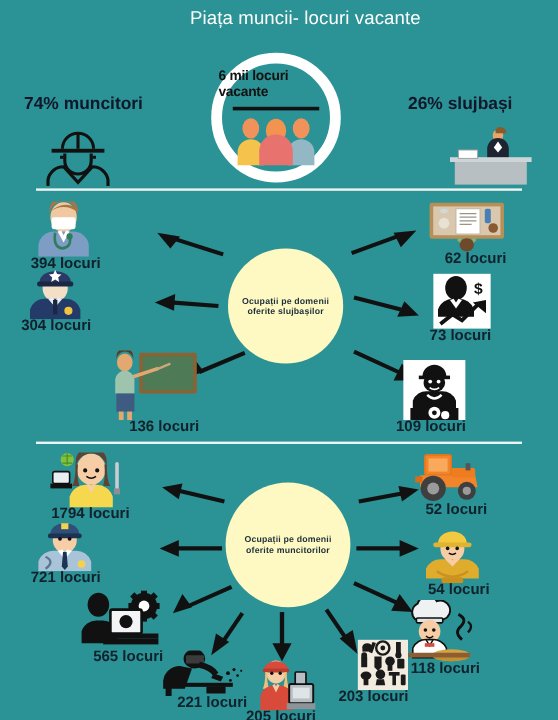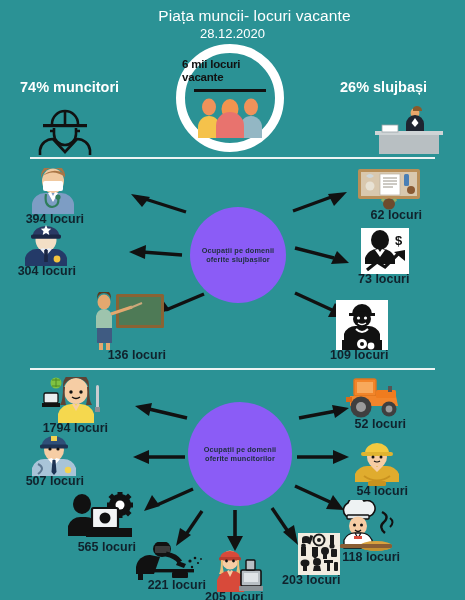--- a/index.html
+++ b/index.html
@@ -33,35 +33,35 @@
     position:absolute;left:14px;top:14px;width:96px;text-align:left;
     color:#111111;font-size:11.5px;font-weight:bold;line-height:12.5px;
     letter-spacing:-0.2px;
   }
   .badge-rule{
     position:absolute;left:26px;top:45px;width:72px;height:2.5px;background:#111111;
   }
   .badge-people{position:absolute;left:26px;top:52px;width:72px;height:42px;}
 
   .pct{
-    color:#ffffff;font-size:14.5px;font-weight:bold;white-space:nowrap;
+    color:#0f172a;font-size:14.5px;font-weight:bold;white-space:nowrap;
   }
   .pct-left{left:20px;top:79px;}
   .pct-right{left:340px;top:79px;}
 
   .hdr-icon-left{left:25px;top:103px;width:80px;height:52px;}
   .hdr-icon-right{left:355px;top:104px;width:92px;height:50px;}
 
   .divider{height:2px;background:#eef4f4;left:30px;width:405px;}
   .divider-1{top:157px;}
   .divider-2{top:368px;}
 
   
   .hub{
-    border-radius:50%;background:#8b5cf6;
+    border-radius:50%;background:#fef9c3;
     display:flex;align-items:center;justify-content:center;
   }
   .hub-label{
     color:#1d2f3a;font-size:7.3px;font-weight:bold;line-height:9.5px;
     text-align:center;letter-spacing:.15px;padding:0 6px;
   }
   .hub-1{left:190px;top:207px;width:96px;height:96px;}
   .hub-2{left:188px;top:402px;width:104px;height:104px;}
 
   
@@ -74,21 +74,20 @@
 
   
   .arrow{pointer-events:none;}
 </style>
 </head>
 <body>
 
 <div class="stage">
 
   <div class="abs title">Piața muncii- locuri vacante</div>
-  <div class="abs subtitle">28.12.2020</div>
 
   <div class="abs badge">
     <div class="badge-ring"></div>
     <div class="badge-text">
       <div>6 mii locuri</div>
       <div>vacante</div>
     </div>
     <div class="badge-rule"></div>
     <svg class="badge-people" viewBox="0 0 72 42">
       <ellipse cx="15" cy="11" rx="7" ry="8.5" fill="#f0925a"></ellipse>
@@ -319,21 +318,21 @@
       <rect x="16" y="12.5" width="28" height="4" rx="1.5" fill="#1d3354"></rect>
       <rect x="27" y="4" width="6" height="5" fill="#f3d250"></rect>
       <circle cx="26" cy="17" r="1.6" fill="#111"></circle>
       <circle cx="34" cy="17" r="1.6" fill="#111"></circle>
       <path d="M8 44 v-8 a13 13 0 0 1 13 -9 h18 a13 13 0 0 1 13 9 v8 z" fill="#a9c4d8"></path>
       <path d="M24 27 l6 7 l6 -7 l-4 -1 l-2 3 l-2 -3 z" fill="#ffffff"></path>
       <path d="M28.5 28 l3 0 l1 12 l-2.5 3 l-2.5 -3 z" fill="#1d3354"></path>
       <path d="M14 32 q8 4 0 10" fill="none" stroke="#5b7690" stroke-width="2"></path>
       <circle cx="44" cy="38" r="3.2" fill="#f3d250"></circle>
     </svg>
-    <div class="cap">507 locuri</div>
+    <div class="cap">721 locuri</div>
   </div>
 
   <div class="abs node" style="left:62px;top:492px">
     <svg class="ico" width="74" height="50" viewBox="0 0 74 50">
       <circle cx="58" cy="13" r="11" fill="#111"></circle>
       <g fill="#111">
         <rect x="55.5" y="0" width="5" height="6"></rect>
           <rect x="55.5" y="20" width="5" height="6"></rect>
         <rect x="45" y="10.5" width="6" height="5"></rect>
           <rect x="65" y="10.5" width="6" height="5"></rect>

